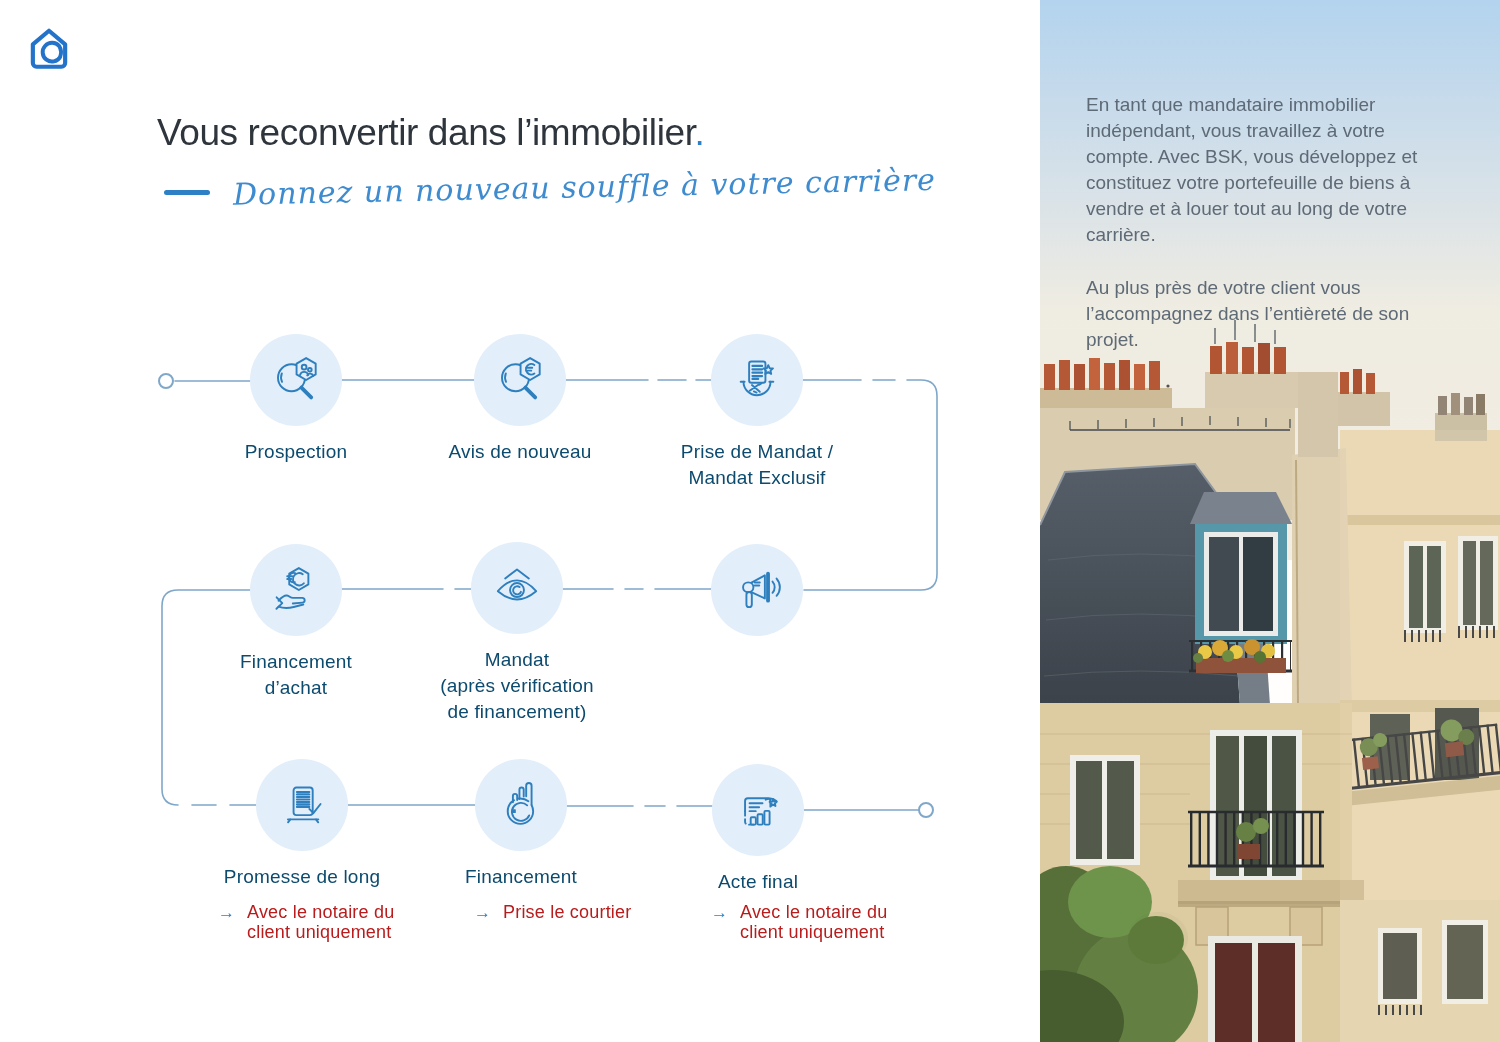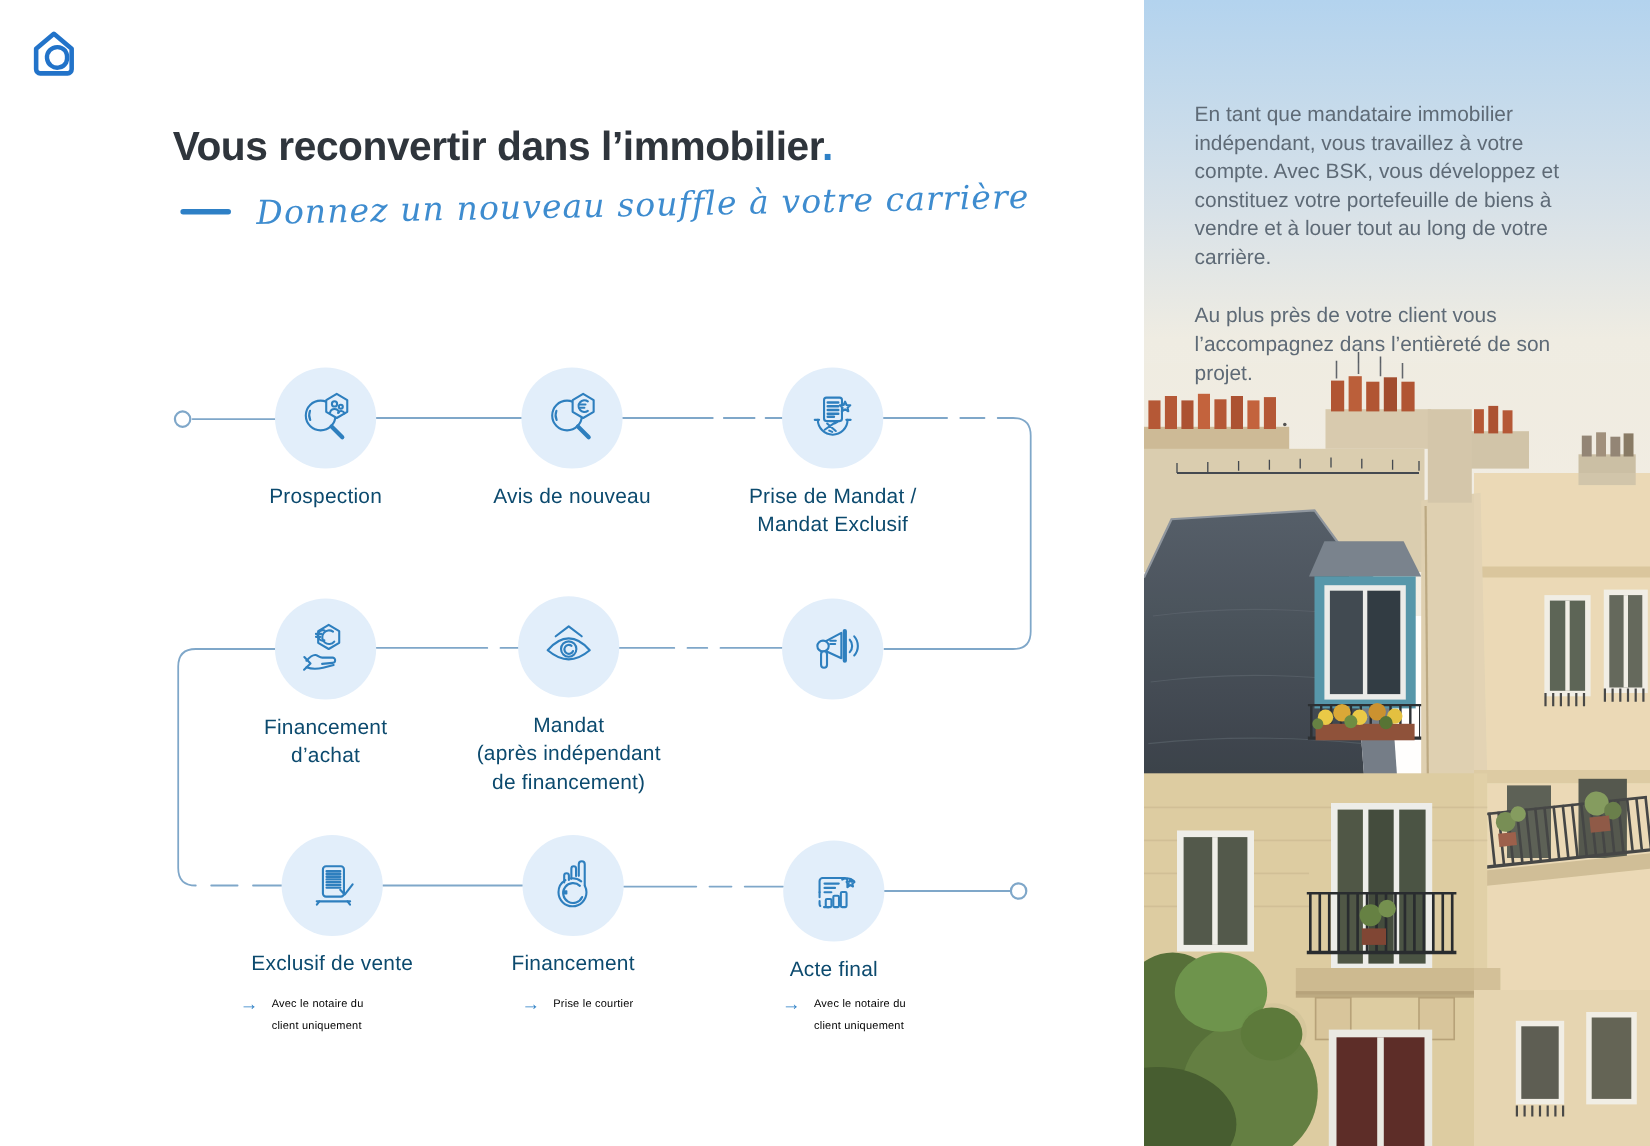--- a/index.html
+++ b/index.html
@@ -3,21 +3,21 @@
 <meta charset="utf-8">
 <style>
   html,body{margin:0;padding:0;}
   body{
     width:1500px;height:1042px;position:relative;background:#ffffff;
     font-family:"Liberation Sans",sans-serif;overflow:hidden;
   }
   
   .logo{position:absolute;left:24px;top:24px;width:50px;height:50px;}
   .page-title{
-    position:absolute;left:157px;top:112px;font-size:37px;font-weight:bold;
+    position:absolute;left:157px;top:112px;font-size:37px;font-weight:normal;
     color:#2F353C;letter-spacing:-0.4px;white-space:nowrap;
   }
   .page-title .period{color:#2E80C6;}
   .subtitle-dash{
     position:absolute;left:164px;top:190px;width:46px;height:5px;
     background:#2E80C6;border-radius:2.5px;
   }
   .subtitle{
     position:absolute;left:233px;top:170px;width:640px;
     font-family:"DejaVu Serif",serif;font-style:italic;font-size:30px;
@@ -32,21 +32,21 @@
   .icon-circle{
     width:92px;height:92px;border-radius:50%;background:#E2EEFA;
     display:flex;align-items:center;justify-content:center;flex:0 0 auto;
   }
   .icon-circle svg{display:block;}
   .label{margin-top:13px;text-align:center;color:#0c4a6e;font-size:19px;
     line-height:26px;font-weight:500;letter-spacing:0.2px;}
   .label span{display:block;}
   .note{position:absolute;display:flex;align-items:flex-start;gap:12px;}
   .note .arrow{color:#2E80C6;font-size:17px;line-height:19px;font-weight:bold;flex:0 0 auto;}
-  .note-text span{display:block;color:#000000;font-size:10px;line-height:19.5px;letter-spacing:0.2px;}
+  .note-text span{display:block;color:#b91c1c;font-size:18px;line-height:19.5px;letter-spacing:0.2px;}
   
   .photo-panel{position:absolute;left:1040px;top:0;width:460px;height:1042px;overflow:hidden;}
   .photo-panel svg{display:block;}
   .panel-text{
     position:absolute;left:1086px;top:92px;width:352px;
     font-size:19px;line-height:26px;color:#5E6A76;
   }
   .panel-text p{margin:0 0 27px 0;}
 </style>
 </head>
@@ -167,21 +167,21 @@
       <g fill="none" stroke="#2E7FBE" stroke-width="1.7" stroke-linecap="round" stroke-linejoin="round">
         <path d="M13.5,15.5 L24,7.5 L34.5,15.5"></path>
         <path d="M7,26.8 C13,19.8 19,17.2 24,17.2 C29,17.2 35,19.8 41,26.8 C35,31.8 29,34.2 24,34.2 C19,34.2 13,31.8 7,26.8 Z"></path>
         <circle cx="24" cy="25.8" r="6.2"></circle>
         <path d="M26.3,23.2 a3.6,3.6 0 1 0 1.2,4.2"></path>
       </g>
     </svg>
   </div>
   <div class="label">
     <span>Mandat</span>
-    <span>(après indépendant</span>
+    <span>(après vérification</span>
     <span>de financement)</span>
   </div>
 </div>
 
 <div class="node" style="left:757px;top:544px">
   <div class="icon-circle">
     <svg viewBox="0 0 48 48" width="54" height="54">
       <g fill="none" stroke="#2E7FBE" stroke-width="1.7" stroke-linecap="round" stroke-linejoin="round">
         <path d="M17,18.5 L31,11 V31.5 L17,25 Z"></path>
         <ellipse cx="16.2" cy="21.6" rx="4.6" ry="4.4" fill="#E2EEFA"></ellipse>
@@ -201,21 +201,21 @@
       <g fill="none" stroke="#2E7FBE" stroke-width="1.7" stroke-linecap="round" stroke-linejoin="round">
         <rect x="16.5" y="8.5" width="17" height="24.5" rx="2.5"></rect>
         <path d="M19.5,12.5 h11 M19.5,14.7 h11 M19.5,16.9 h11 M19.5,19.1 h11 M19.5,21.3 h11 M19.5,23.5 h11 M19.5,25.7 h11" stroke-width="1.9"></path>
         <path d="M30.5,27.5 l3.6,3.8 l6.4,-8.2"></path>
         <path d="M11.5,36.8 h27"></path>
         <path d="M13.6,36.8 l-2,2.6 M36.4,36.8 l2,2.6"></path>
       </g>
     </svg>
   </div>
   <div class="label">
-    <span>Exclusif de vente</span>
+    <span>Promesse de long</span>
   </div>
 </div>
 
 <div class="node" style="left:521px;top:759px">
   <div class="icon-circle">
     <svg viewBox="0 0 48 48" width="54" height="54">
       <g fill="none" stroke="#2E7FBE" stroke-width="1.7" stroke-linecap="round" stroke-linejoin="round">
         <path d="M16.8,21.5 v-5.5 a1.9,1.9 0 0 1 3.8,0 v3.6"></path>
         <path d="M22.6,18.6 v-8.2 a1.9,1.9 0 0 1 3.8,0 v6"></path>
         <path d="M28.6,16.2 v-9.4 a2.4,2.4 0 0 1 4.8,0 v17"></path>

